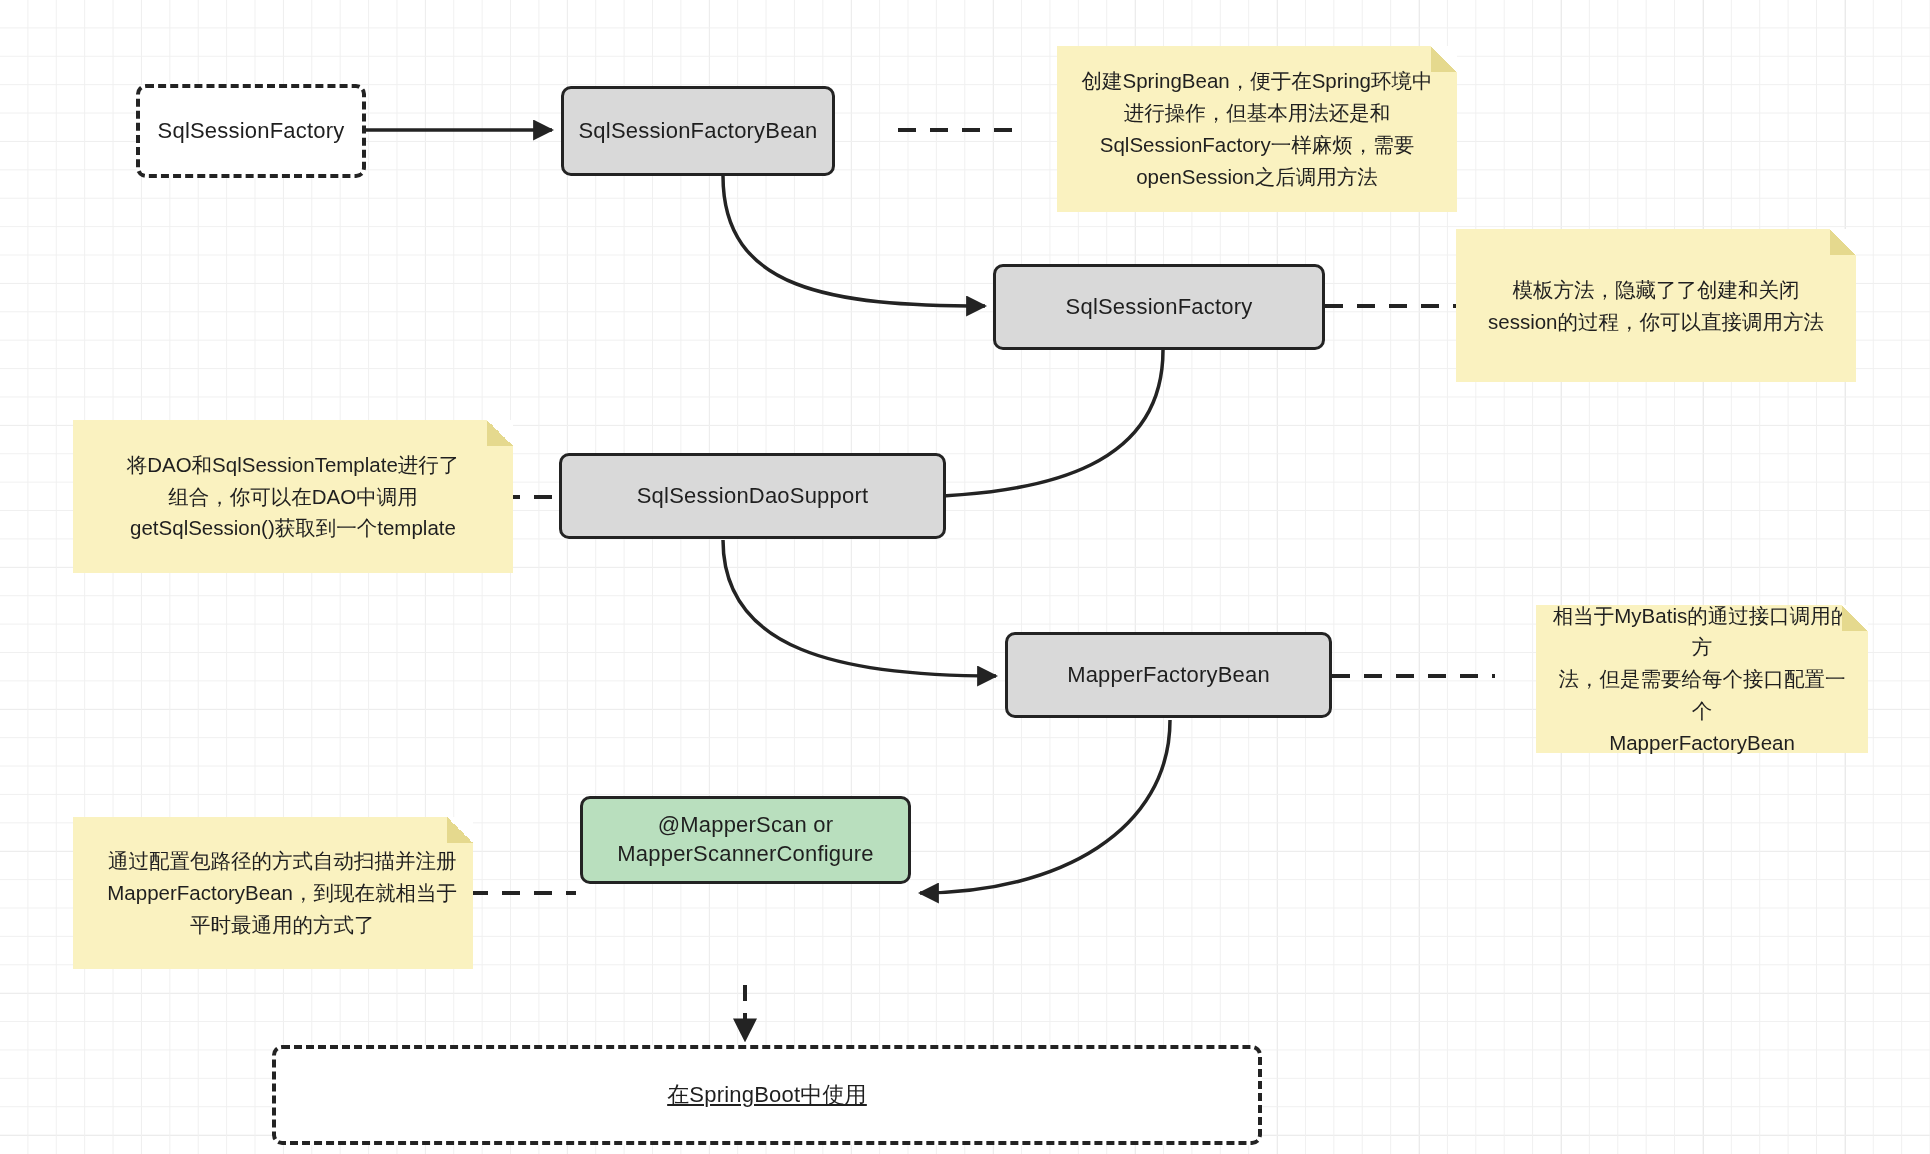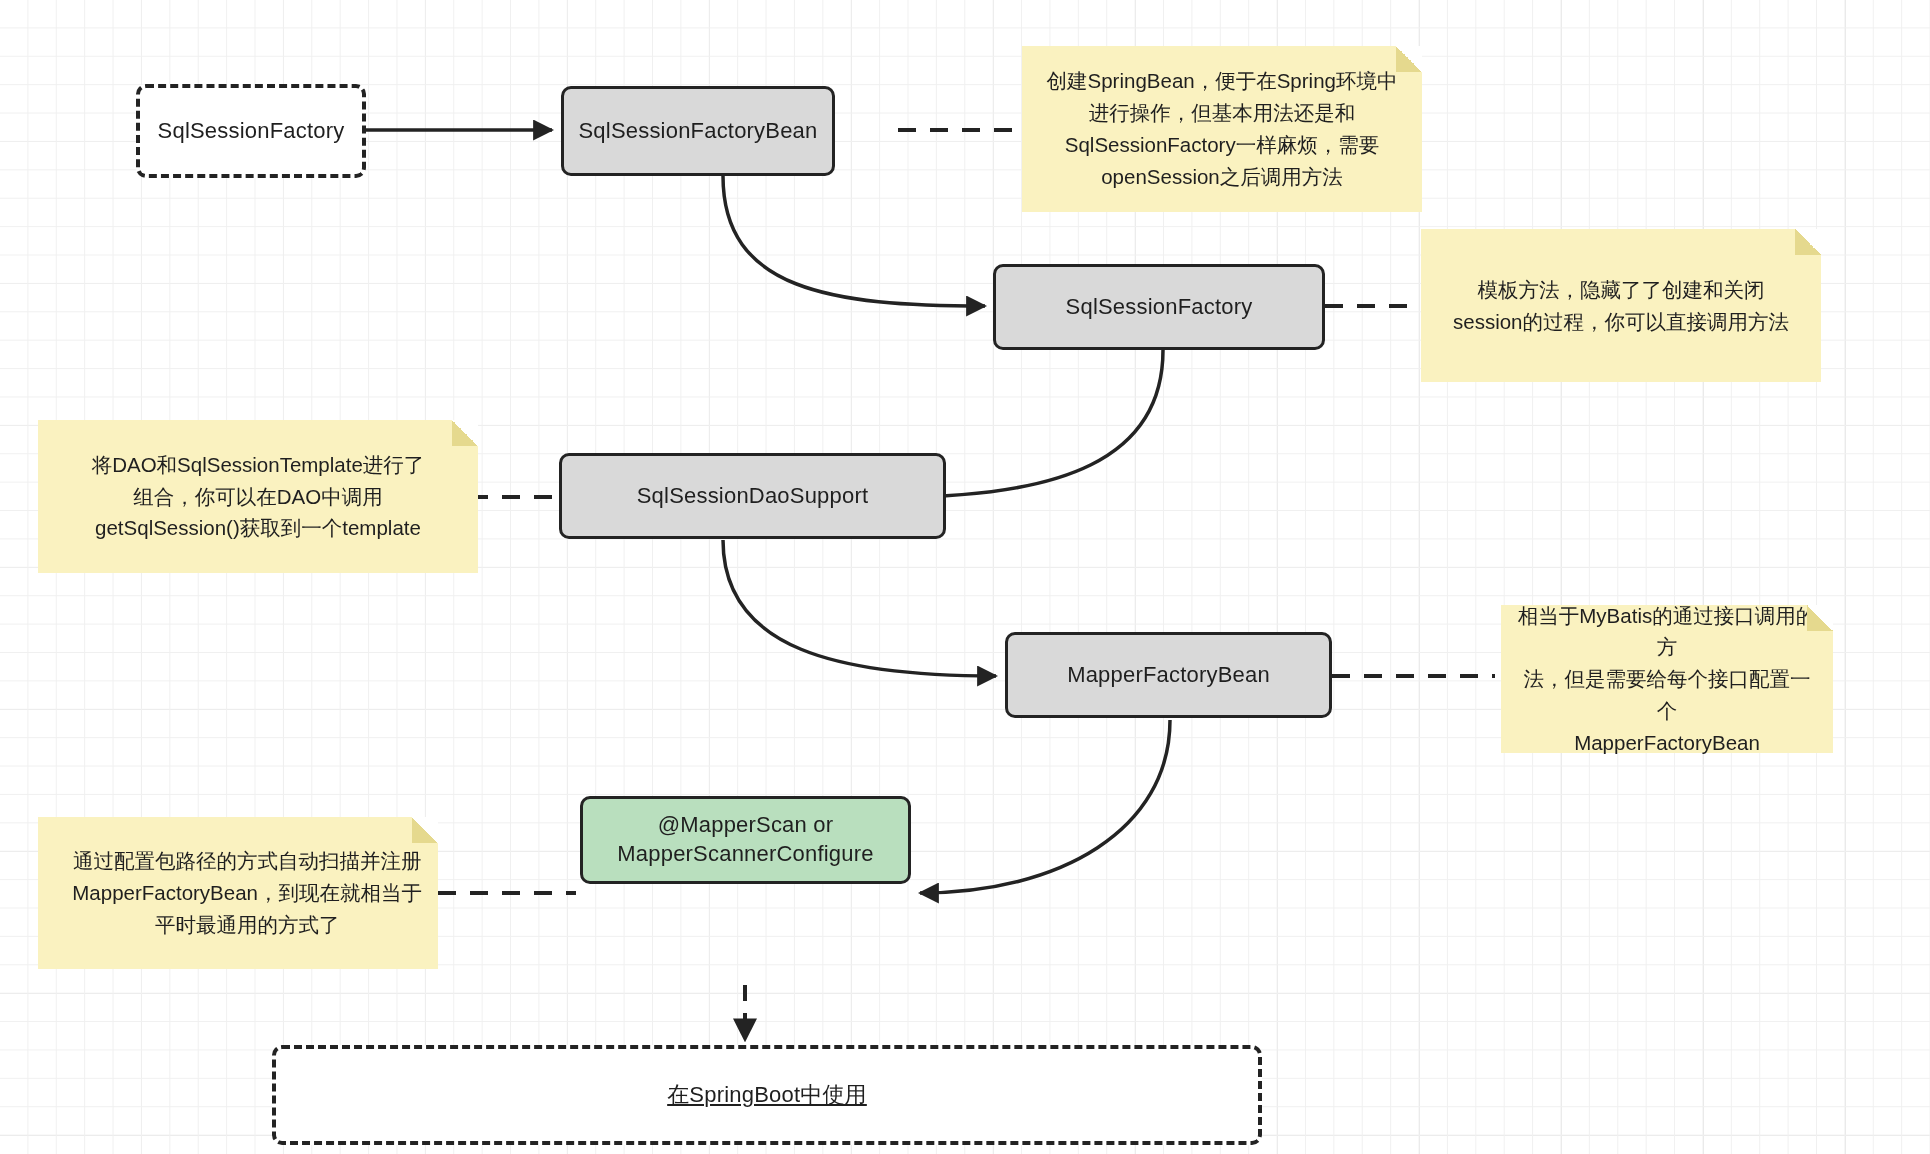--- a/index.html
+++ b/index.html
@@ -57,20 +57,21 @@
     color: #1f1f1f;
     font-size: 20.5px;
     line-height: 1.55;
     text-align: center;
     display: flex;
     align-items: center;
     justify-content: center;
     padding: 26px 16px;
     z-index: 3;
     white-space: pre-line;
+    margin-left: 35px;
   }
   .note .fold {
     position: absolute;
     top: 0;
     right: 0;
     width: 26px;
     height: 26px;
     background: linear-gradient(225deg, #ffffff 0 50%, #e5d98e 50% 100%);
   }
   svg.wires {

